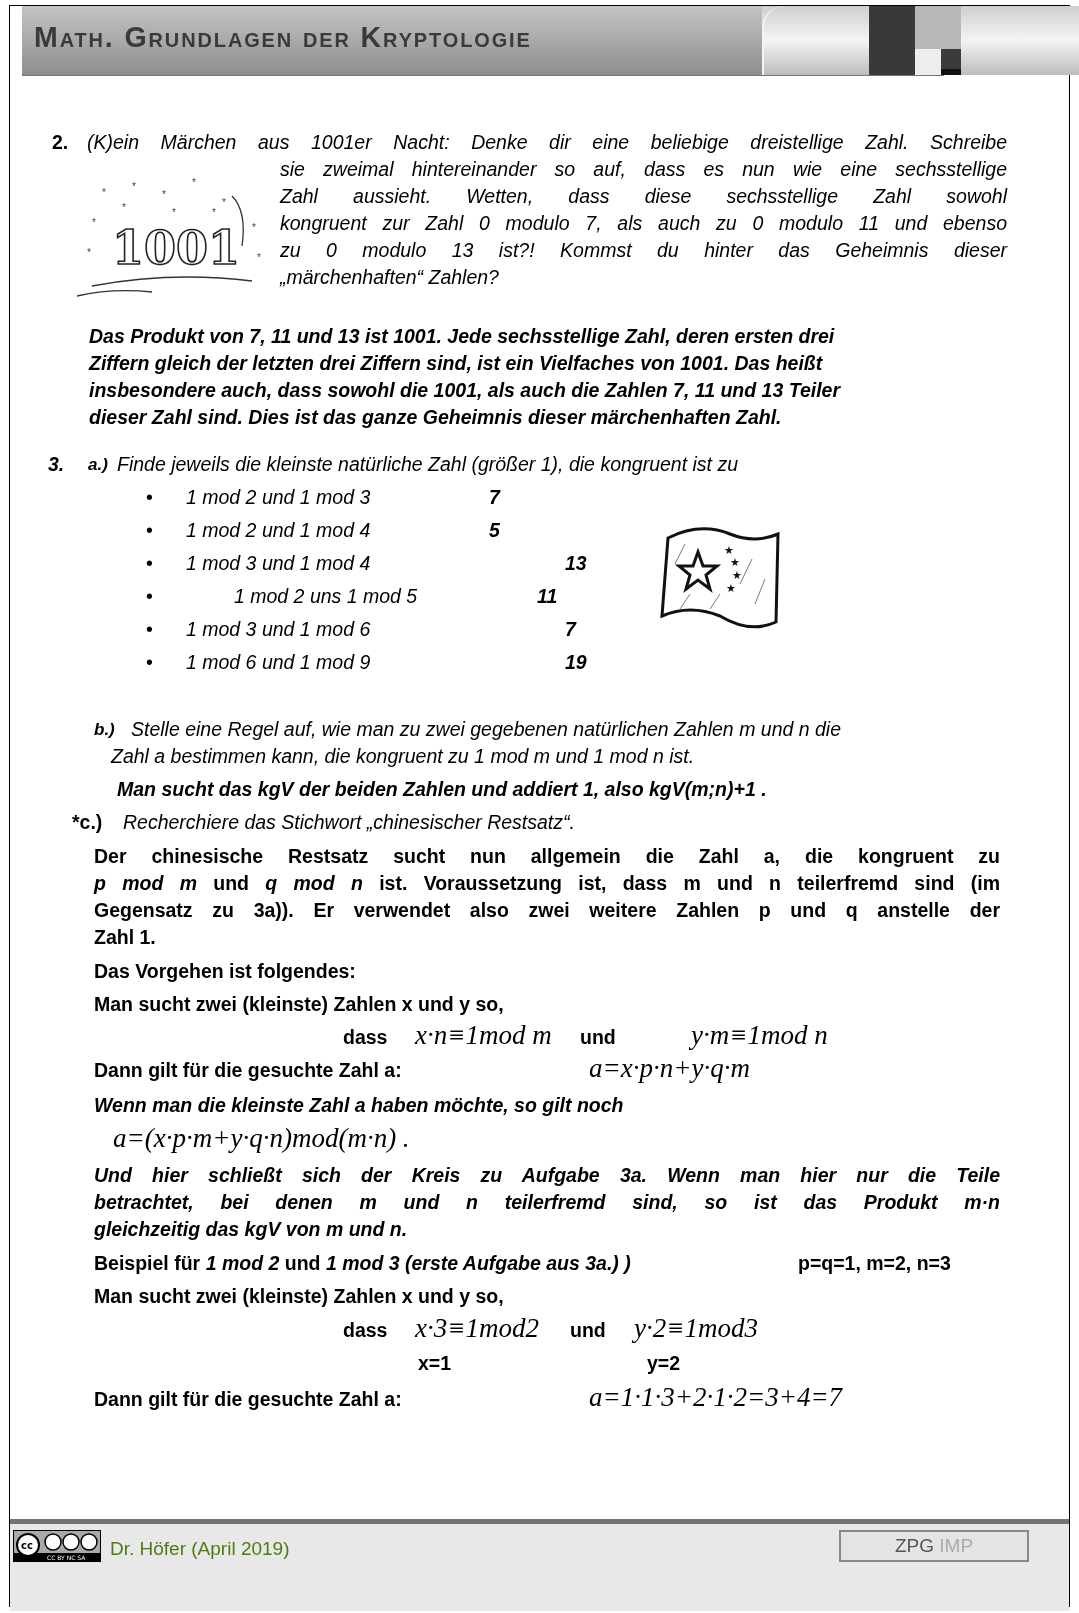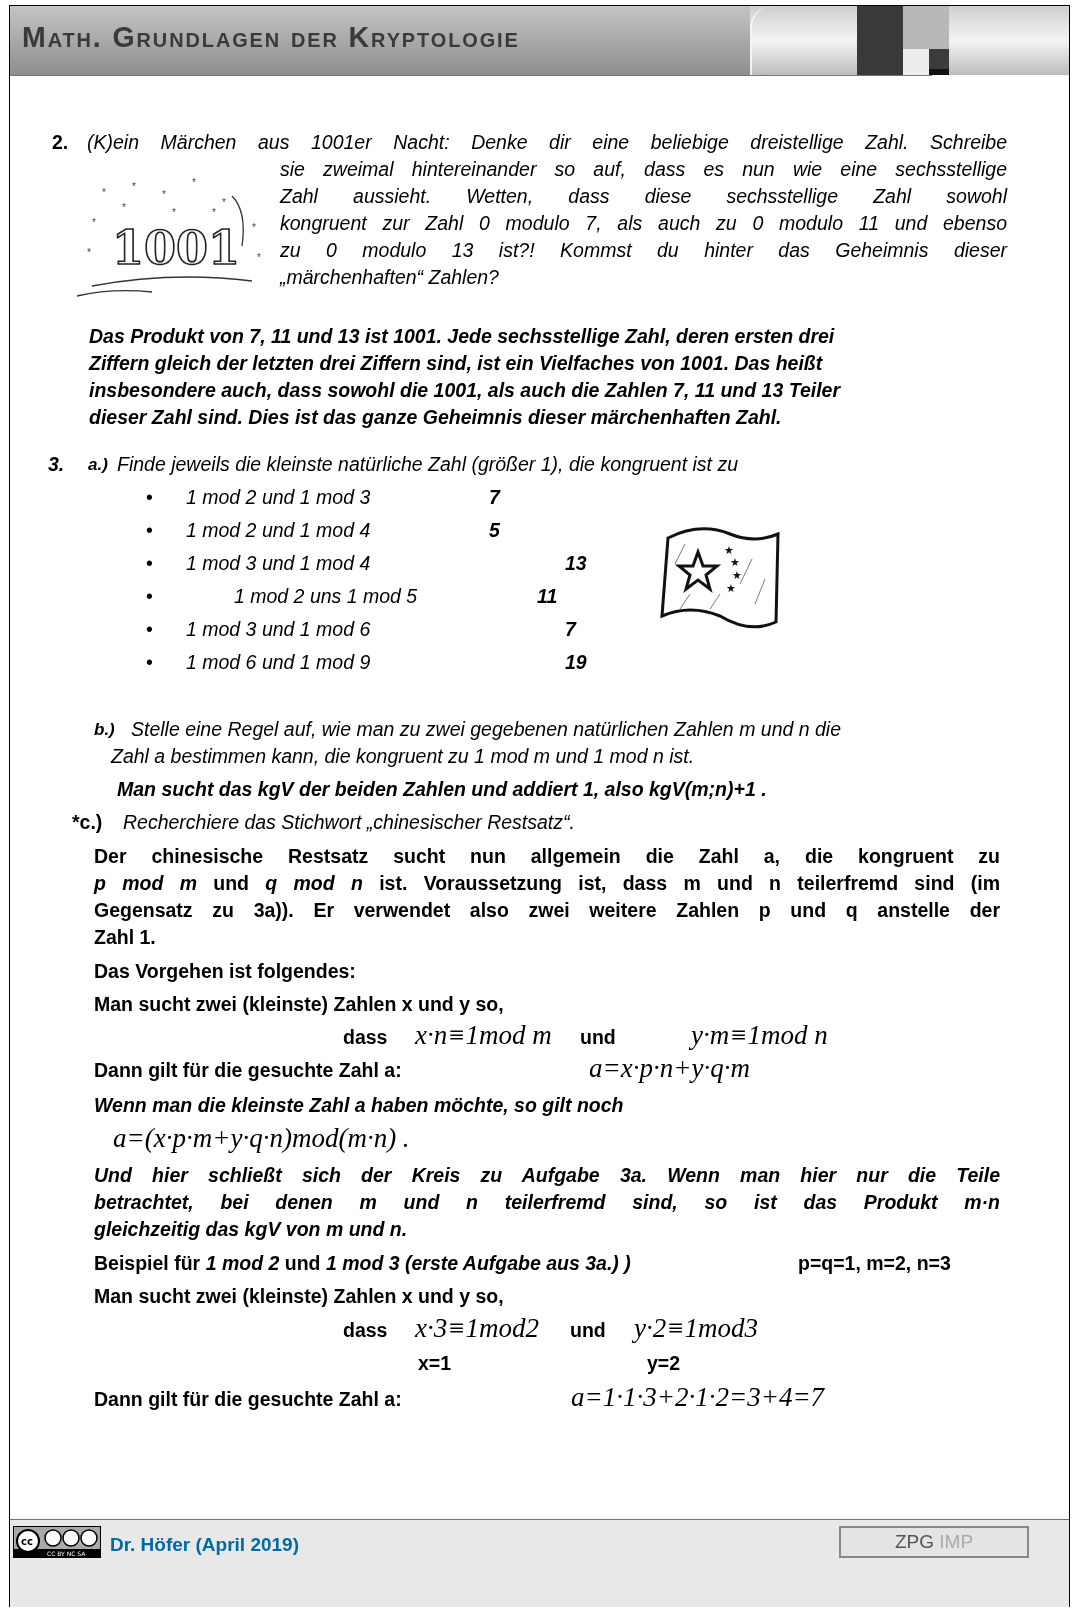--- a/index.html
+++ b/index.html
@@ -1,20 +1,20 @@
 <!DOCTYPE html>
 <html><head>
 <meta charset="utf-8">
 <style>
   html, body { margin:0; padding:0; background:#ffffff; }
   body { width:1079px; height:1613px; position:relative; overflow:hidden;
          font-family:"Liberation Sans", sans-serif; color:#000; }
   .page { position:absolute; left:9px; top:5px; width:1061px; height:1602px;
           border:1px solid #000; box-sizing:border-box; background:#fff; }
-  .header { position:absolute; left:0; top:0; width:922px; height:69px;
+  .header { position:absolute; left:12px; top:0; width:922px; height:69px;
             background:linear-gradient(#c4c4c4,#8e8e8e); border-bottom:1px solid #777; }
   .header-title { position:absolute; left:12px; top:14px; font-size:30px; font-weight:bold;
                   color:#3a3a3a; letter-spacing:2px; font-variant:small-caps;
                   font-family:"Liberation Sans", sans-serif; transform:scaleX(0.95); transform-origin:left; }
   .hdr-deco { position:absolute; left:740px; top:0; width:319px; height:69px;
               background:linear-gradient(#cfcfcf,#f4f4f4 50%,#bcbcbc); }
   .hdr-curve { position:absolute; left:740px; top:0; width:20px; height:69px;
                border-left:2px solid #f4f4f4; border-radius:40px 0 0 0; }
   .blk1 { position:absolute; left:847px; top:0; width:46px; height:69px; background:#393939; }
   .blk2 { position:absolute; left:893px; top:0; width:46px; height:43px; background:#b8b8b8; }
@@ -23,22 +23,22 @@
   .blk5 { position:absolute; left:919px; top:63px; width:20px; height:6px; background:#111; }
 
   .t { position:absolute; white-space:nowrap; font-size:19.5px; line-height:24px; }
   .i { font-style:italic; }
   .b { font-weight:bold; }
   .bi { font-weight:bold; font-style:italic; }
   .j { white-space:normal; text-align:justify; text-align-last:justify; }
   .math { font-family:"Liberation Serif", serif; font-style:italic; font-size:27px; }
 
   .footer { position:absolute; left:0; top:1513px; width:1059px; height:87px;
-            border-top:1px solid #737373; background:#e8e8e8; }
-  .footer-author { position:absolute; left:100px; top:14px; font-size:19px; color:#0369a1;font-weight:bold; }
+            border-top:5px solid #737373; background:#e8e8e8; }
+  .footer-author { position:absolute; left:100px; top:14px; font-size:19px; color:#4d7c0f; }
   .cc-badge { position:absolute; left:3px; top:6px; width:88px; height:32px; background:#aaa;
               border:1px solid #000; box-sizing:border-box; }
   .zpg { position:absolute; left:829px; top:6px; width:190px; height:32px; border:2px solid #888;
          box-sizing:border-box; background:#e4e4e4; text-align:center; font-size:19px; line-height:28px; color:#555; }
   .zpg .imp { color:#aaa; }
 </style>
 </head>
 <body>
 
 <div class="page">
@@ -180,21 +180,21 @@
 
   <div class="t b" style="left:333px;top:1312px;">dass</div>
   <div class="t math" style="left:405px;top:1310px;">x·3≡1mod2</div>
   <div class="t b" style="left:560px;top:1312px;">und</div>
   <div class="t math" style="left:624px;top:1310px;">y·2≡1mod3</div>
 
   <div class="t b" style="left:408px;top:1345px;">x=1</div>
   <div class="t b" style="left:637px;top:1345px;">y=2</div>
 
   <div class="t b" style="left:84px;top:1381px;">Dann gilt für die gesuchte Zahl a:</div>
-  <div class="t math" style="left:561px;top:1379px;">a=1·1·3+2·1·2=3+4=7</div>
+  <div class="t math" style="left:579px;top:1379px;">a=1·1·3+2·1·2=3+4=7</div>
 
   <div class="footer">
     <div class="cc-badge">
       <svg width="86" height="30">
         <rect x="0" y="0" width="86" height="30" fill="#a9a9a9"></rect>
         <rect x="0" y="22" width="86" height="8" fill="#000"></rect>
         <circle cx="14" cy="14" r="11" fill="#fff" stroke="#000" stroke-width="2"></circle>
         <text x="7" y="18" font-size="10" font-weight="bold" font-family="DejaVu Sans, sans-serif">cc</text>
         <circle cx="39" cy="11" r="8" fill="#fff" stroke="#000" stroke-width="1.5"></circle>
         <circle cx="57" cy="11" r="8" fill="#fff" stroke="#000" stroke-width="1.5"></circle>

